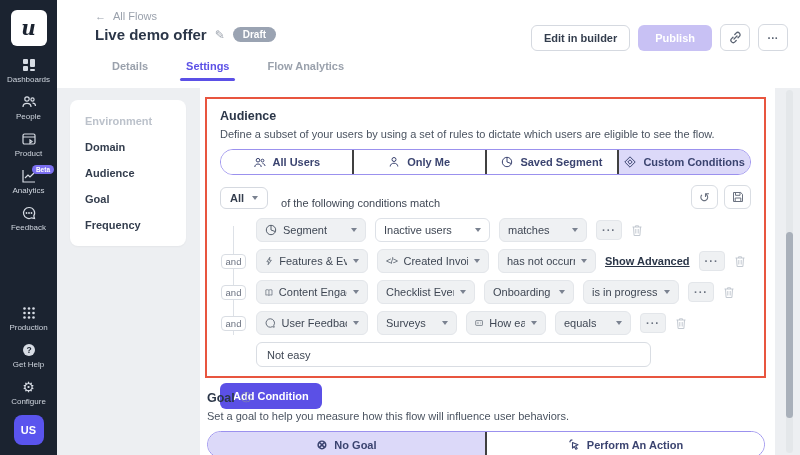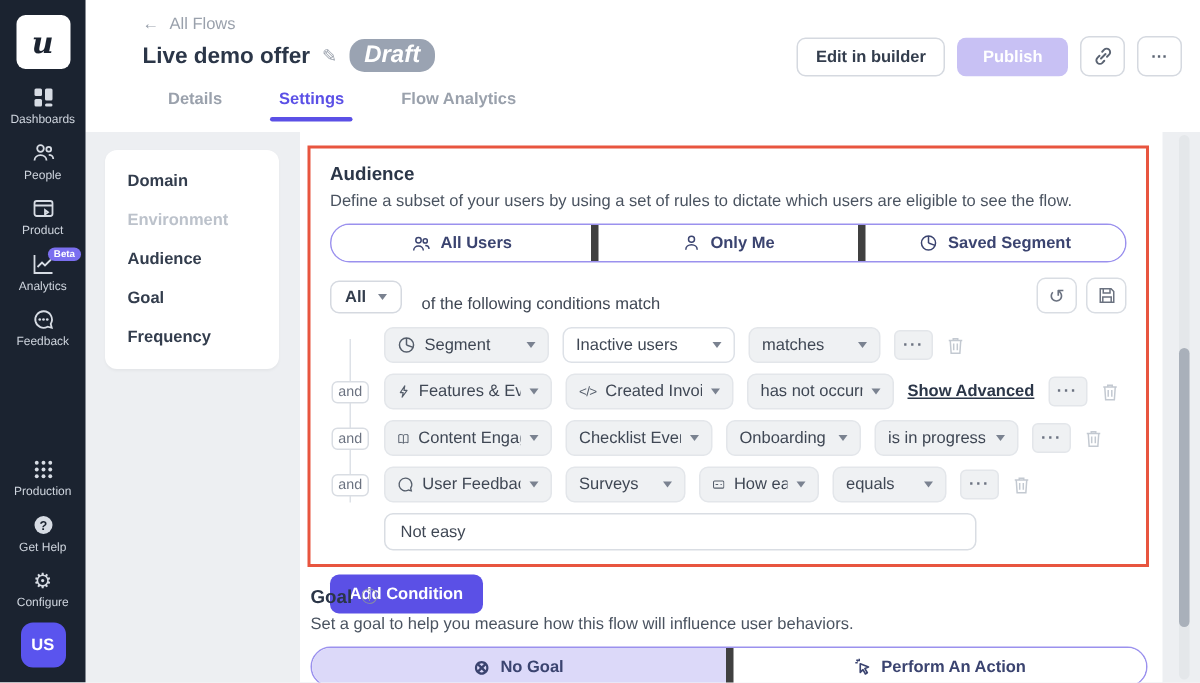--- a/index.html
+++ b/index.html
@@ -18,21 +18,21 @@
   .side-bottom { margin-top:auto; width:100%; display:flex; flex-direction:column; align-items:center; }
   .gear-glyph { font-size:14px; line-height:16px; color:#d7dce4; }
   .avatar { margin:4px 0 10px; width:30px; height:30px; background:#5a54ee; border-radius:8px; color:#fff; font-size:11px; font-weight:bold; display:flex; align-items:center; justify-content:center; cursor:pointer; }
 
   
   .header { position:absolute; left:57px; top:0; right:0; height:88px; background:#fff; }
   .back-row { position:absolute; left:38px; top:10px; font-size:11px; color:#9aa1ac; display:flex; align-items:center; gap:7px; cursor:pointer; }
   .title-row { position:absolute; left:38px; top:26px; display:flex; align-items:center; gap:8px; }
   .flow-title { font-size:15px; font-weight:bold; color:#2b3648; }
   .edit-pencil { color:#9aa1ac; font-size:12px; cursor:pointer; }
-  .draft-badge { background:#9aa3b2; color:#fff; font-size:16px; font-weight:bold; padding:2px 10px; border-radius:10px;font-style:italic; }
+  .draft-badge { background:#9aa3b2; color:#fff; font-size:10px; font-weight:bold; padding:2px 10px; border-radius:10px; }
   .header-actions { position:absolute; right:12px; top:24px; display:flex; align-items:center; gap:8px; }
   .btn { font-size:11px; font-weight:bold; border-radius:6px; padding:6px 12px; cursor:pointer; border:1px solid transparent; display:flex; align-items:center; justify-content:center; }
   .btn-outline { background:#fff; border-color:#d5d9e0; color:#333d4d; }
   .btn-disabled { background:#c8c1f4; color:#fff; padding:6px 16px; }
   .btn-icon { background:#fff; border-color:#d5d9e0; color:#5a6372; width:30px; height:27px; padding:0; }
   .tabs { position:absolute; left:55px; top:60px; display:flex; gap:38px; }
   .tab { font-size:11px; font-weight:bold; color:#9aa1ac; padding-bottom:9px; cursor:pointer; position:relative; }
   .tab.active { color:#5b50e6; }
   .tab.active::after { content:""; position:absolute; left:-6px; right:-6px; bottom:0; height:3px; background:#5b50e6; border-radius:2px; }
 
@@ -42,21 +42,21 @@
   .nav-item { font-size:11px; font-weight:bold; color:#333d4d; padding:7px 15px; cursor:pointer; }
   .nav-item.disabled { color:#bcc2cb; cursor:default; }
 
   .main-panel { position:absolute; left:143px; top:0; width:575px; bottom:0; background:#fff; }
 
   .audience-panel { position:absolute; left:5px; top:9px; width:561px; height:281px; border:2px solid #e8553f; padding:10px 13px; }
   .sec-title { font-size:12.5px; font-weight:bold; color:#2b3648; }
   .sec-desc { font-size:11px; color:#4a5360; margin-top:5px; }
 
   .seg-control { display:flex; margin-top:9px; border:1px solid #9b91ee; border-radius:14px; overflow:hidden; height:26px; }
-  .seg { flex:1; display:flex; align-items:center; justify-content:center; gap:7px; font-size:11px; font-weight:bold; color:#3b4470; background:#fff; border-left:5px solid #404040; cursor:pointer; }
+  .seg { flex:1; display:flex; align-items:center; justify-content:center; gap:7px; font-size:11px; font-weight:bold; color:#3b4470; background:#fff; border-left:2px solid #404040; cursor:pointer; }
   .seg:first-child { border-left:none; }
   .seg.active { background:#dcd9f9; }
 
   .match-row { margin-top:10px; display:flex; align-items:flex-end; }
   .mini-select { display:flex; align-items:center; gap:8px; border:1px solid #d5d9e0; border-radius:6px; background:#fff; padding:4px 9px; font-size:11px; font-weight:bold; color:#333d4d; cursor:pointer; }
   .match-text { font-size:11px; color:#3f4754; margin-left:13px; }
   .match-icons { margin-left:auto; display:flex; gap:6px; }
   .icon-btn { width:27px; height:24px; border:1px solid #d9dde3; border-radius:6px; background:#fff; display:flex; align-items:center; justify-content:center; color:#6b7280; font-size:13px; cursor:pointer; }
 
   .conditions { position:relative; margin-top:9px; }
@@ -206,22 +206,22 @@
     <div class="tabs">
       <div class="tab">Details</div>
       <div class="tab active">Settings</div>
       <div class="tab">Flow Analytics</div>
     </div>
   </div>
 
   <div class="content">
 
     <div class="settings-nav">
+      <div class="nav-item disabled">Environment</div>
       <div class="nav-item">Domain</div>
-      <div class="nav-item disabled">Environment</div>
       <div class="nav-item">Audience</div>
       <div class="nav-item">Goal</div>
       <div class="nav-item">Frequency</div>
     </div>
 
     <div class="main-panel">
 
       <div class="audience-panel">
         <div class="sec-title">Audience</div>
         <div class="sec-desc">Define a subset of your users by using a set of rules to dictate which users are eligible to see the flow.</div>
@@ -249,20 +249,29 @@
           </div>
           <div class="seg">
             <svg width="12" height="12" viewBox="0 0 12 12">
                 <g stroke="#3b4470" stroke-width="1" fill="none">
                   <circle cx="6" cy="6" r="4.7"></circle>
                   <path d="M6 6V1.3M6 6l4.4 1.6"></path>
                 </g>
               </svg>
             <span>Saved Segment</span>
           </div>
+          <div class="seg active">
+            <svg width="12" height="12" viewBox="0 0 12 12">
+                <g stroke="#3b4470" stroke-width="1" fill="none" stroke-linejoin="round">
+                  <path d="M6 .8L11.2 6 6 11.2.8 6z"></path>
+                  <path d="M6 3.8L8.2 6 6 8.2 3.8 6z"></path>
+                </g>
+              </svg>
+            <span>Custom Conditions</span>
+          </div>
         </div>
 
         <div class="match-row">
           <div class="mini-select">
             <span>All</span>
             <span class="caret"></span>
           </div>
           <span class="match-text">of the following conditions match</span>
           <div class="match-icons">
             <div class="icon-btn">↺</div>

